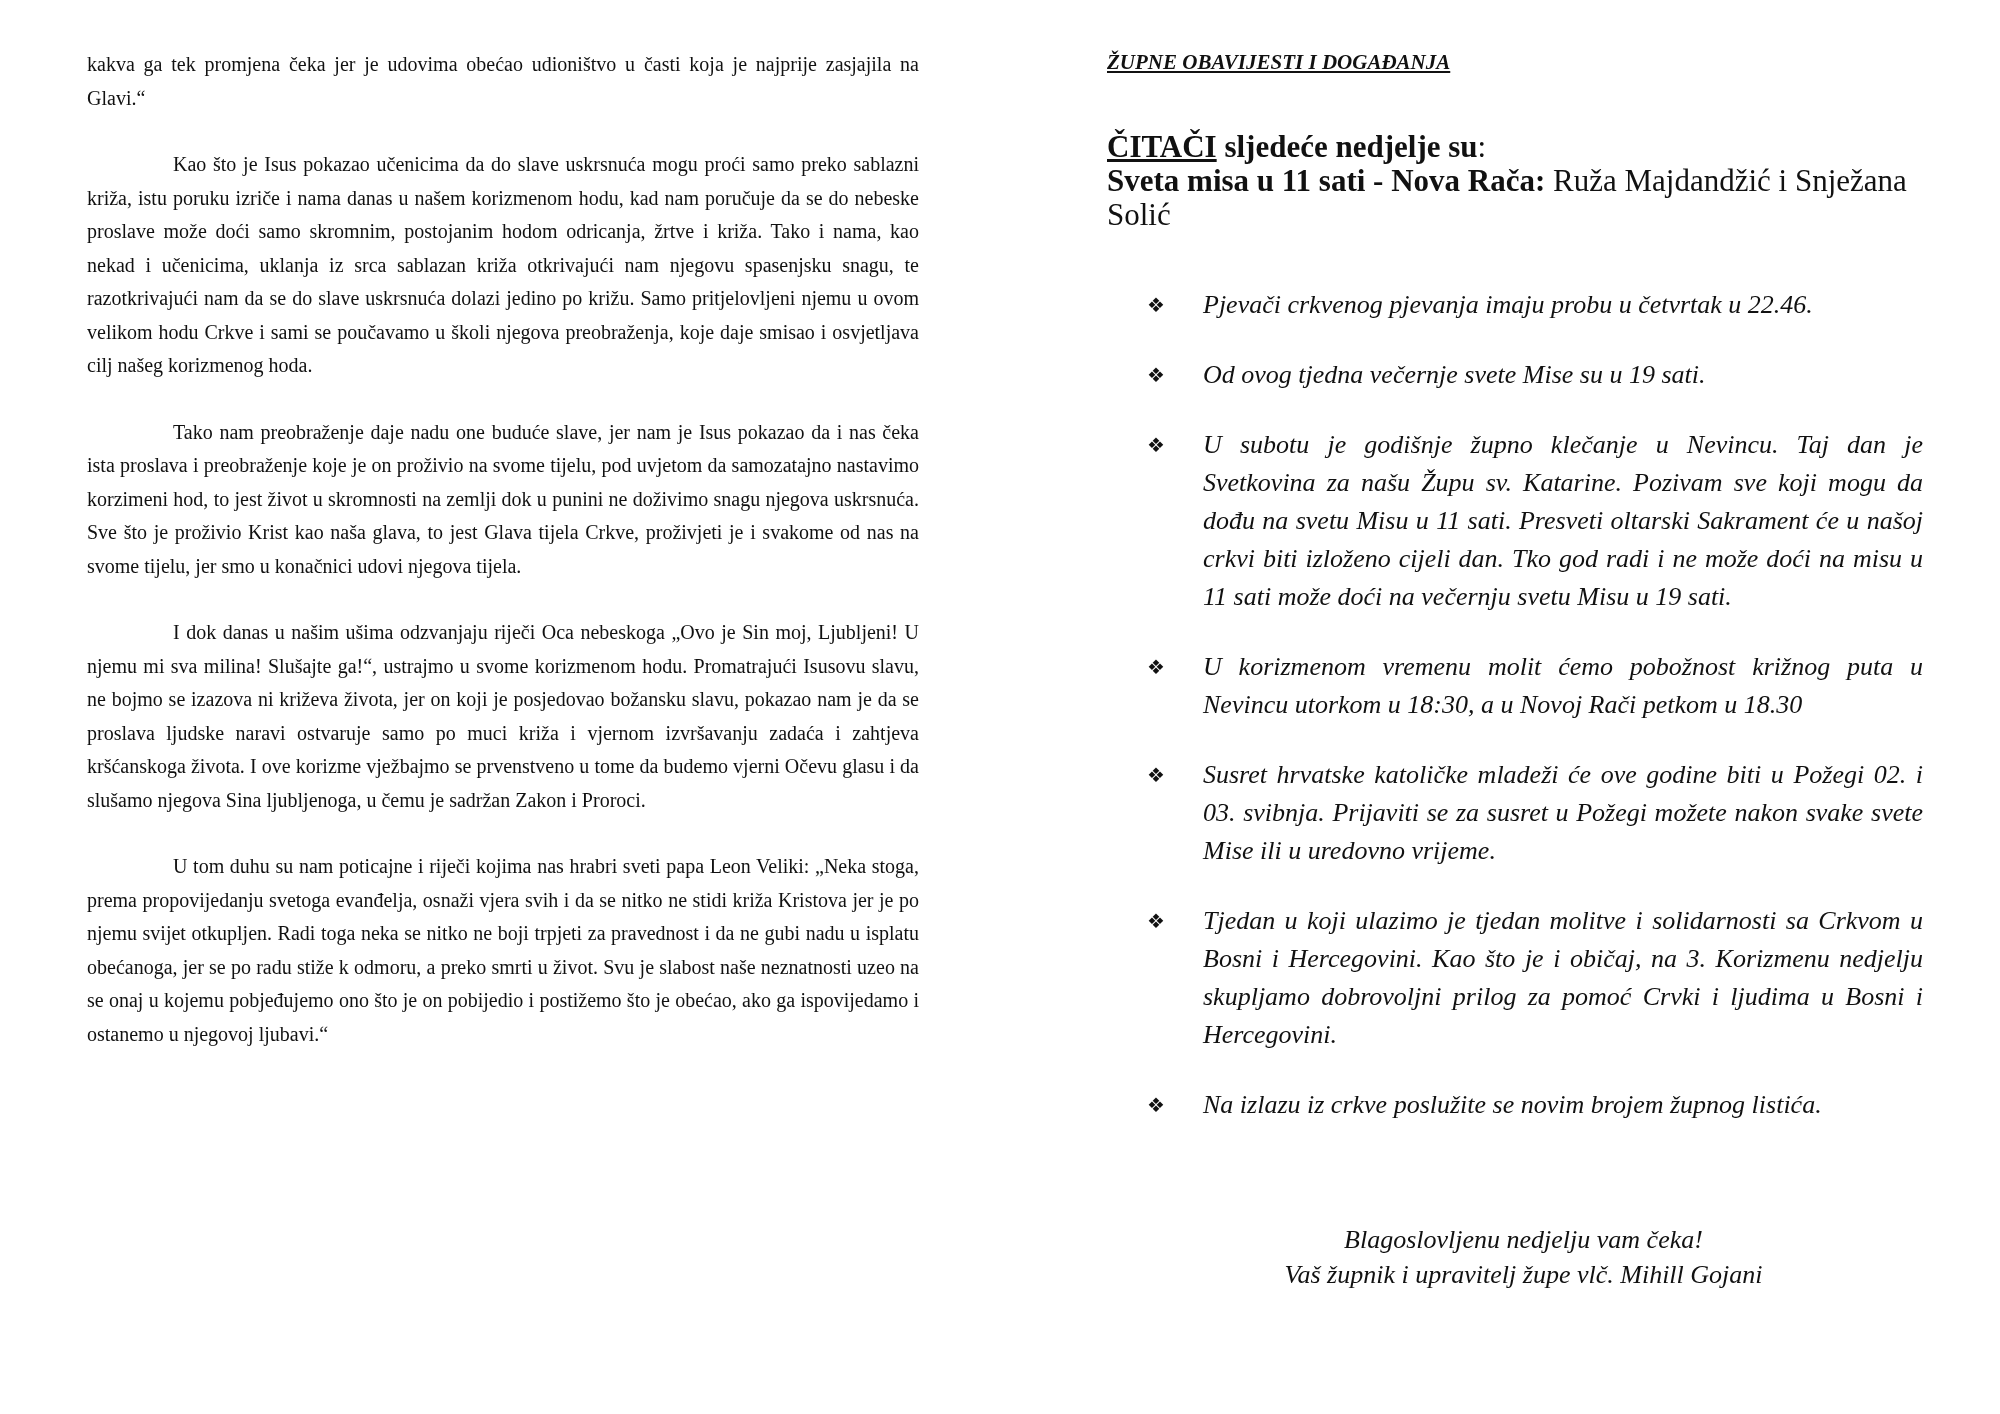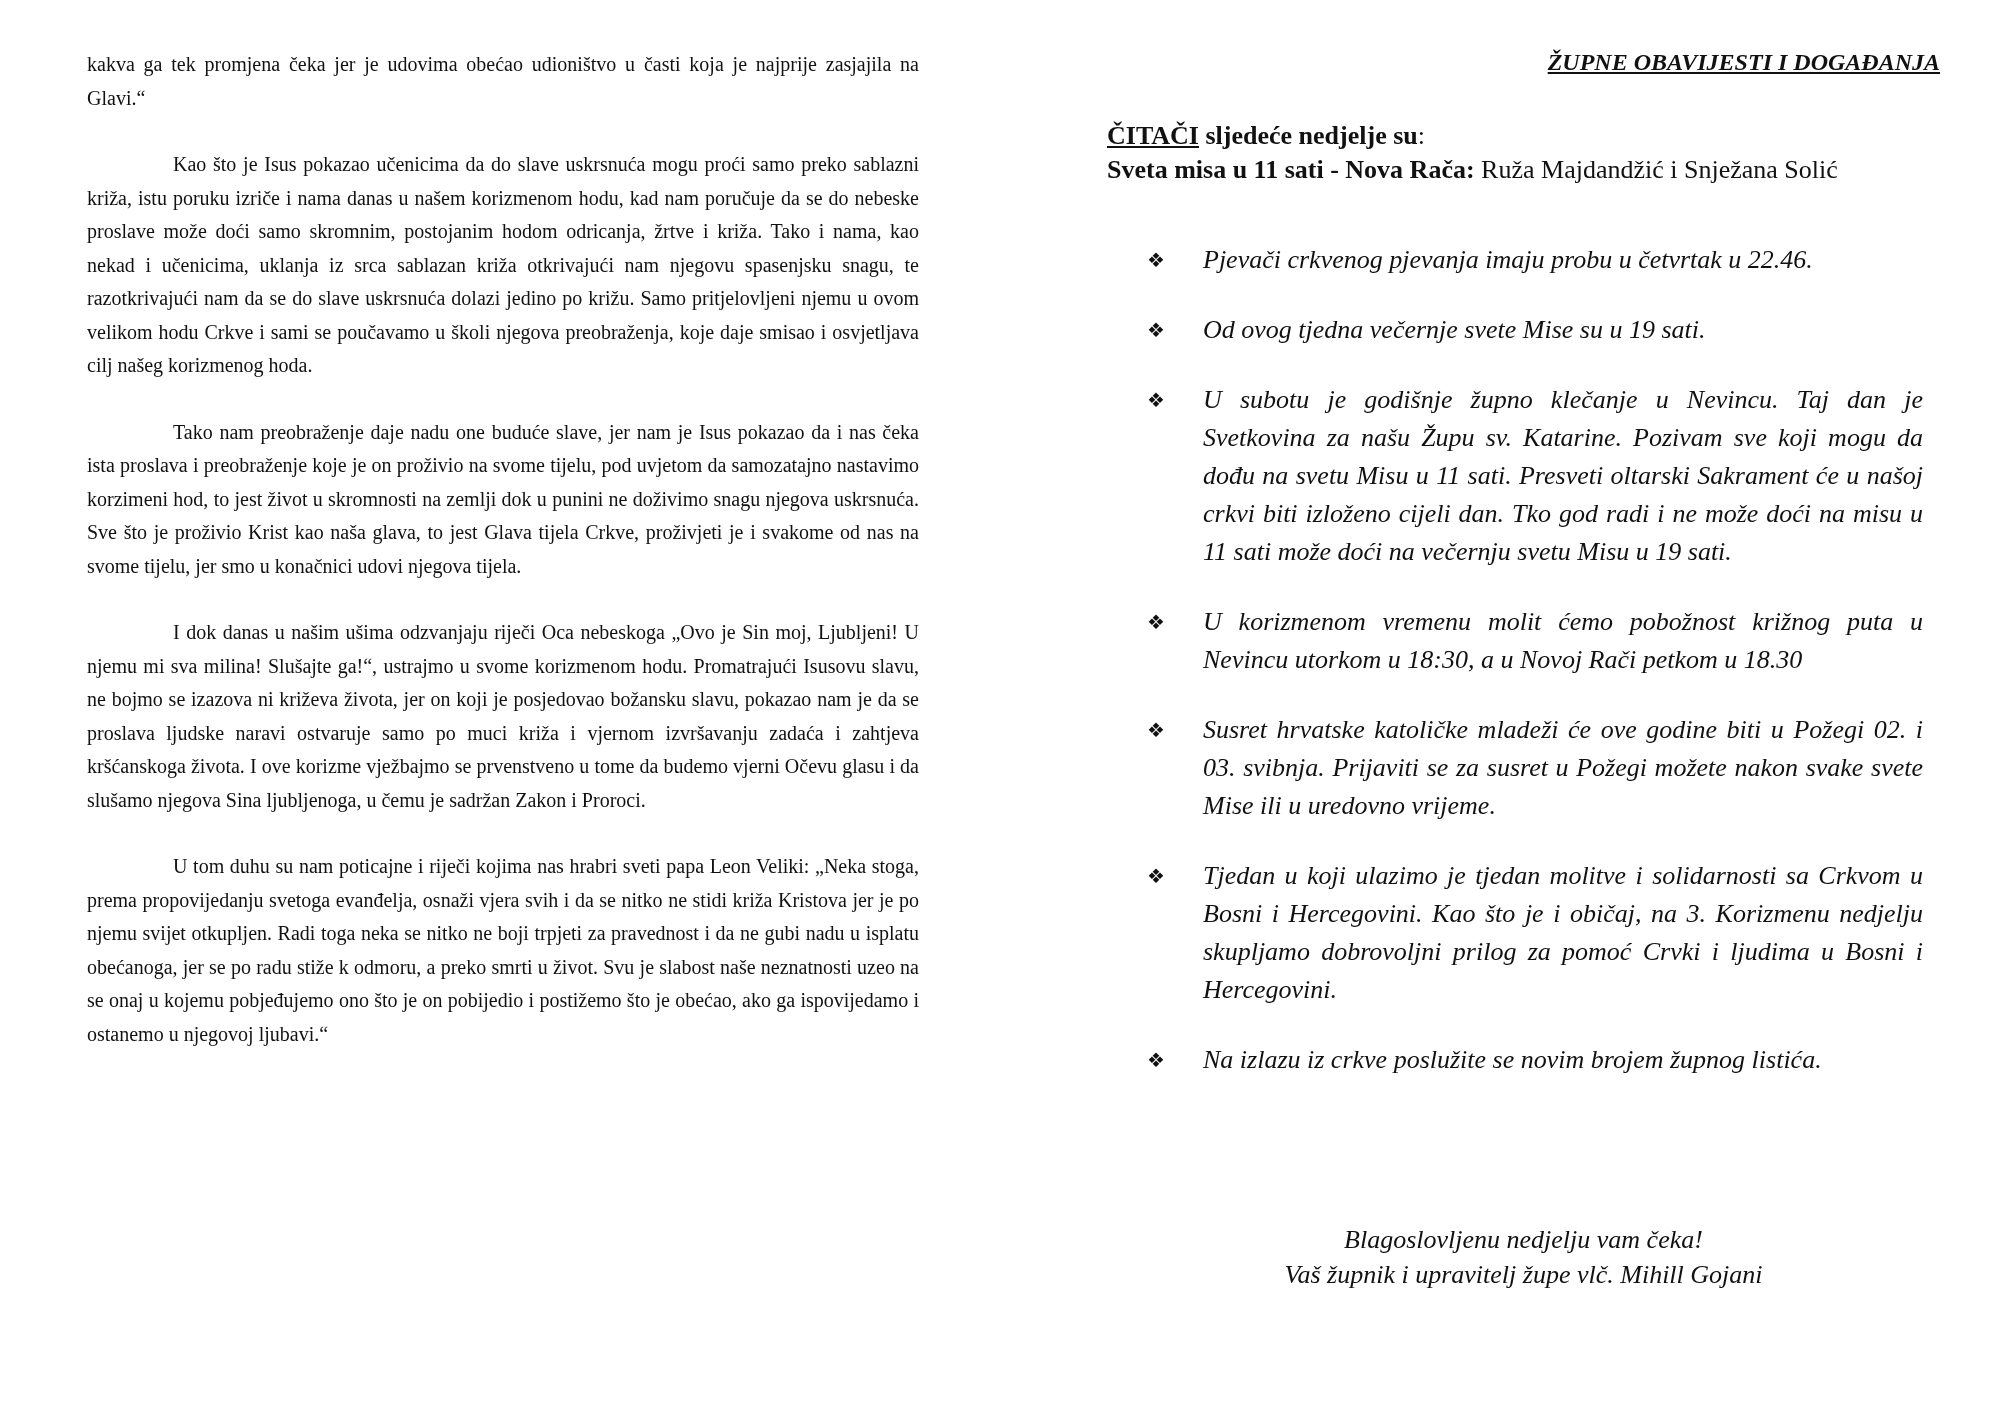--- a/index.html
+++ b/index.html
@@ -3,23 +3,23 @@
 <meta charset="utf-8">
 <style>
   html, body { margin: 0; padding: 0; background: #ffffff; }
   body { width: 2000px; height: 1414px; position: relative; overflow: hidden;
          font-family: "Liberation Serif", "DejaVu Serif", serif; color: #111; }
   .col-left { position: absolute; left: 87px; top: 48px; width: 832px;
               font-size: 20px; line-height: 33.5px; text-align: justify; }
   .col-left p { margin: 0 0 33px 0; }
   .col-left p.indent { text-indent: 86px; }
   .col-right { position: absolute; left: 1107px; top: 46px; width: 833px; font-size: 26px; line-height: 33px; }
-  .title { text-align: right; font-weight: bold; font-style: italic; text-decoration: underline;
-           font-size: 24px; margin: 0 0 40px 0; padding-left: 0; }
-  .readers p { margin: 0; line-height: 34px; font-size: 26px; }
+  .title { text-align: left; font-weight: bold; font-style: italic; text-decoration: underline;
+           font-size: 21px; margin: 0 0 51px 0; padding-left: 0; }
+  .readers p { margin: 0; line-height: 34px; font-size: 31px; }
   .readers b { font-weight: bold; }
   .readers .u { text-decoration: underline; font-weight: bold; }
   .notices { list-style: none; margin: 54px 0 0 0; padding: 0; }
   .notices li { position: relative; padding-left: 56px; margin: 0 0 32px 40px; font-style: italic;
                 text-align: justify; font-size: 26px; line-height: 38px; width: 720px; }
   .notices li .bullet { position: absolute; left: 0; top: 0; font-style: normal; font-size: 20px; }
   .sign { position: absolute; left: 1107px; width: 833px; top: 1222px; text-align: center;
           font-style: italic; font-size: 26px; line-height: 35px; }
   .sign p { margin: 0; }
 </style>

